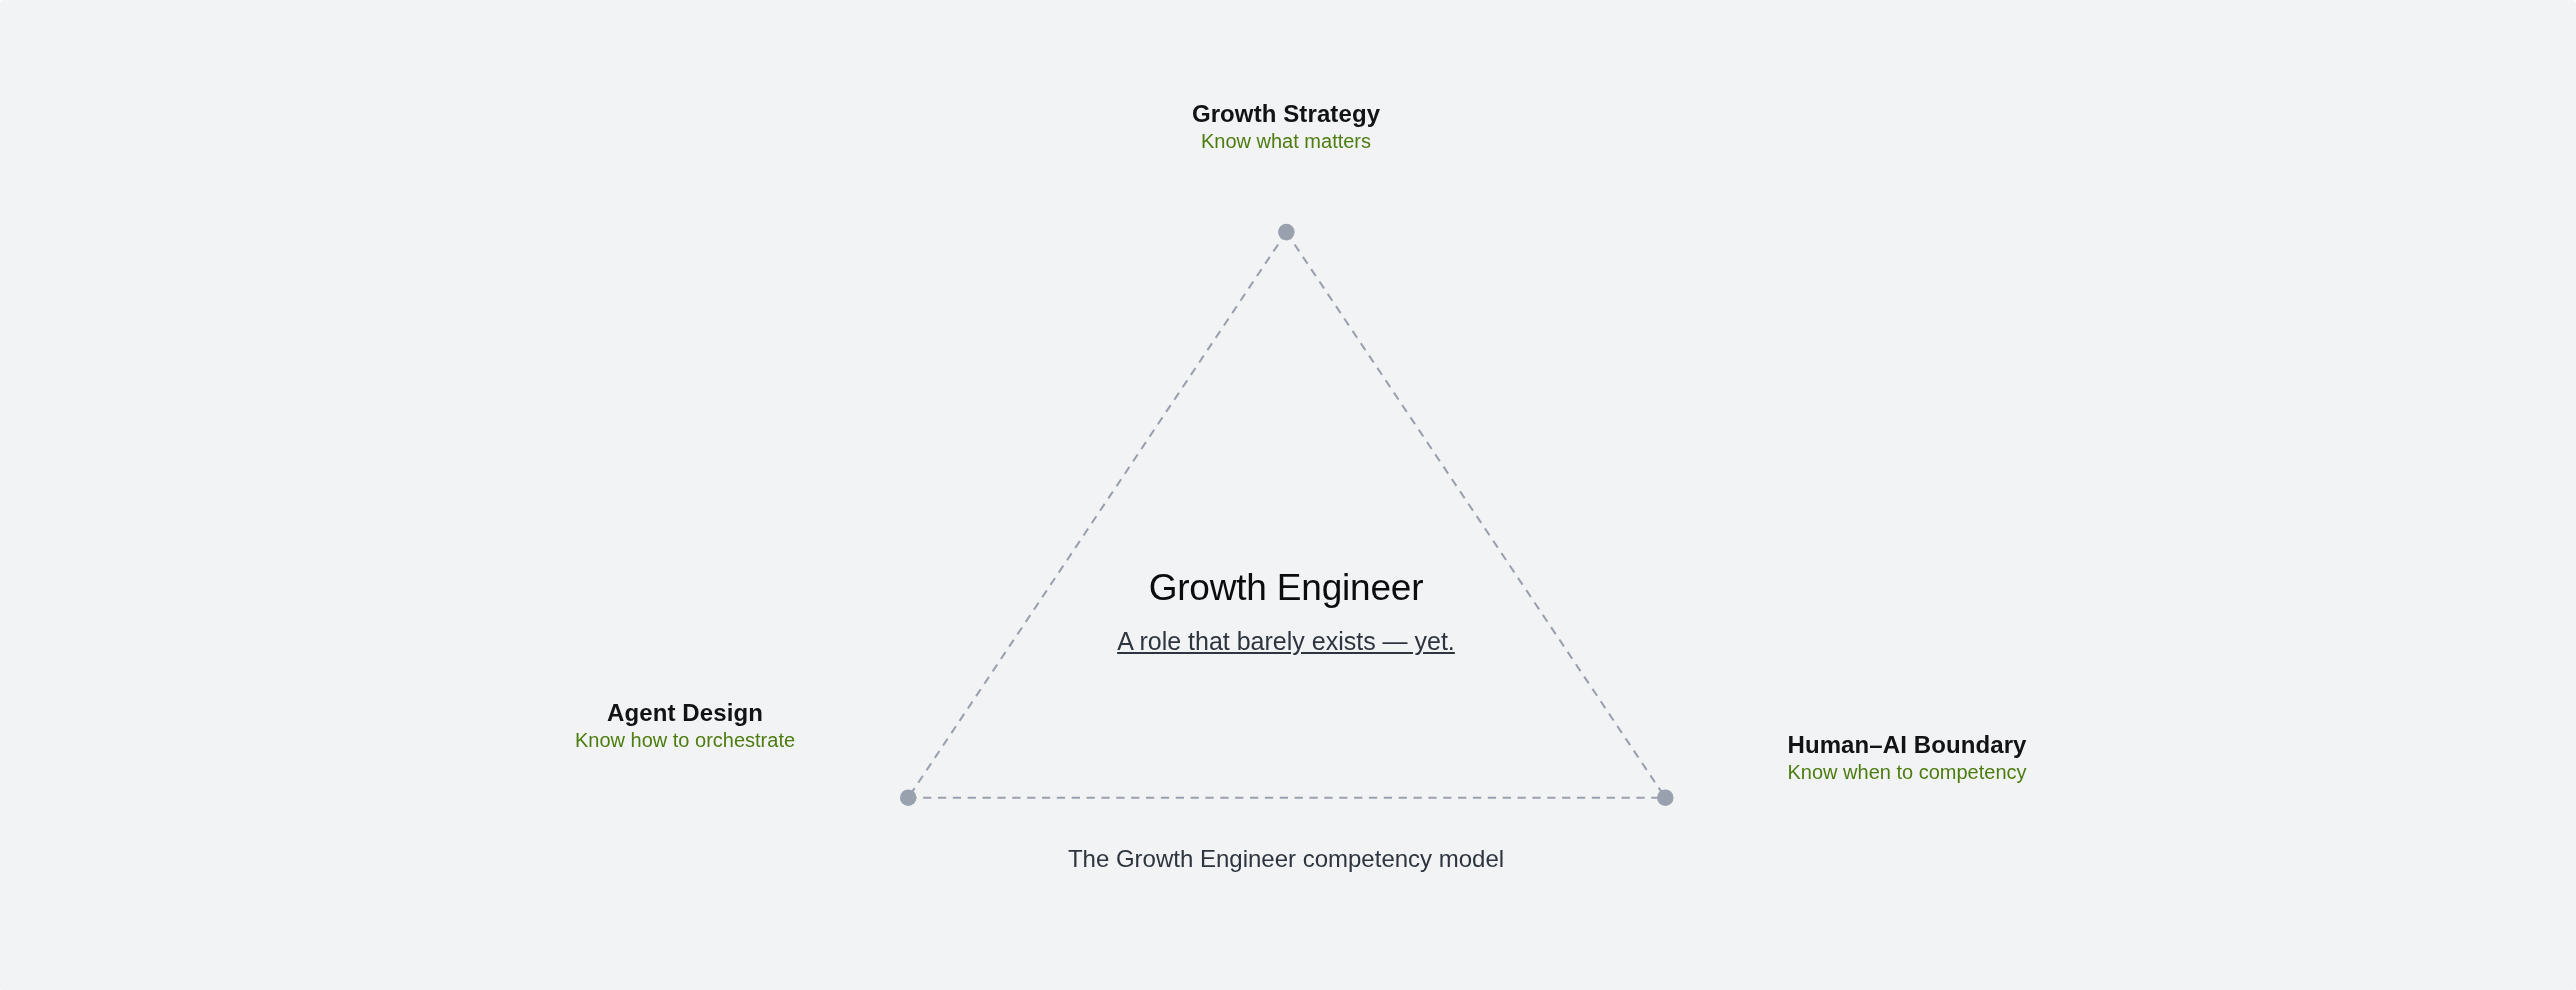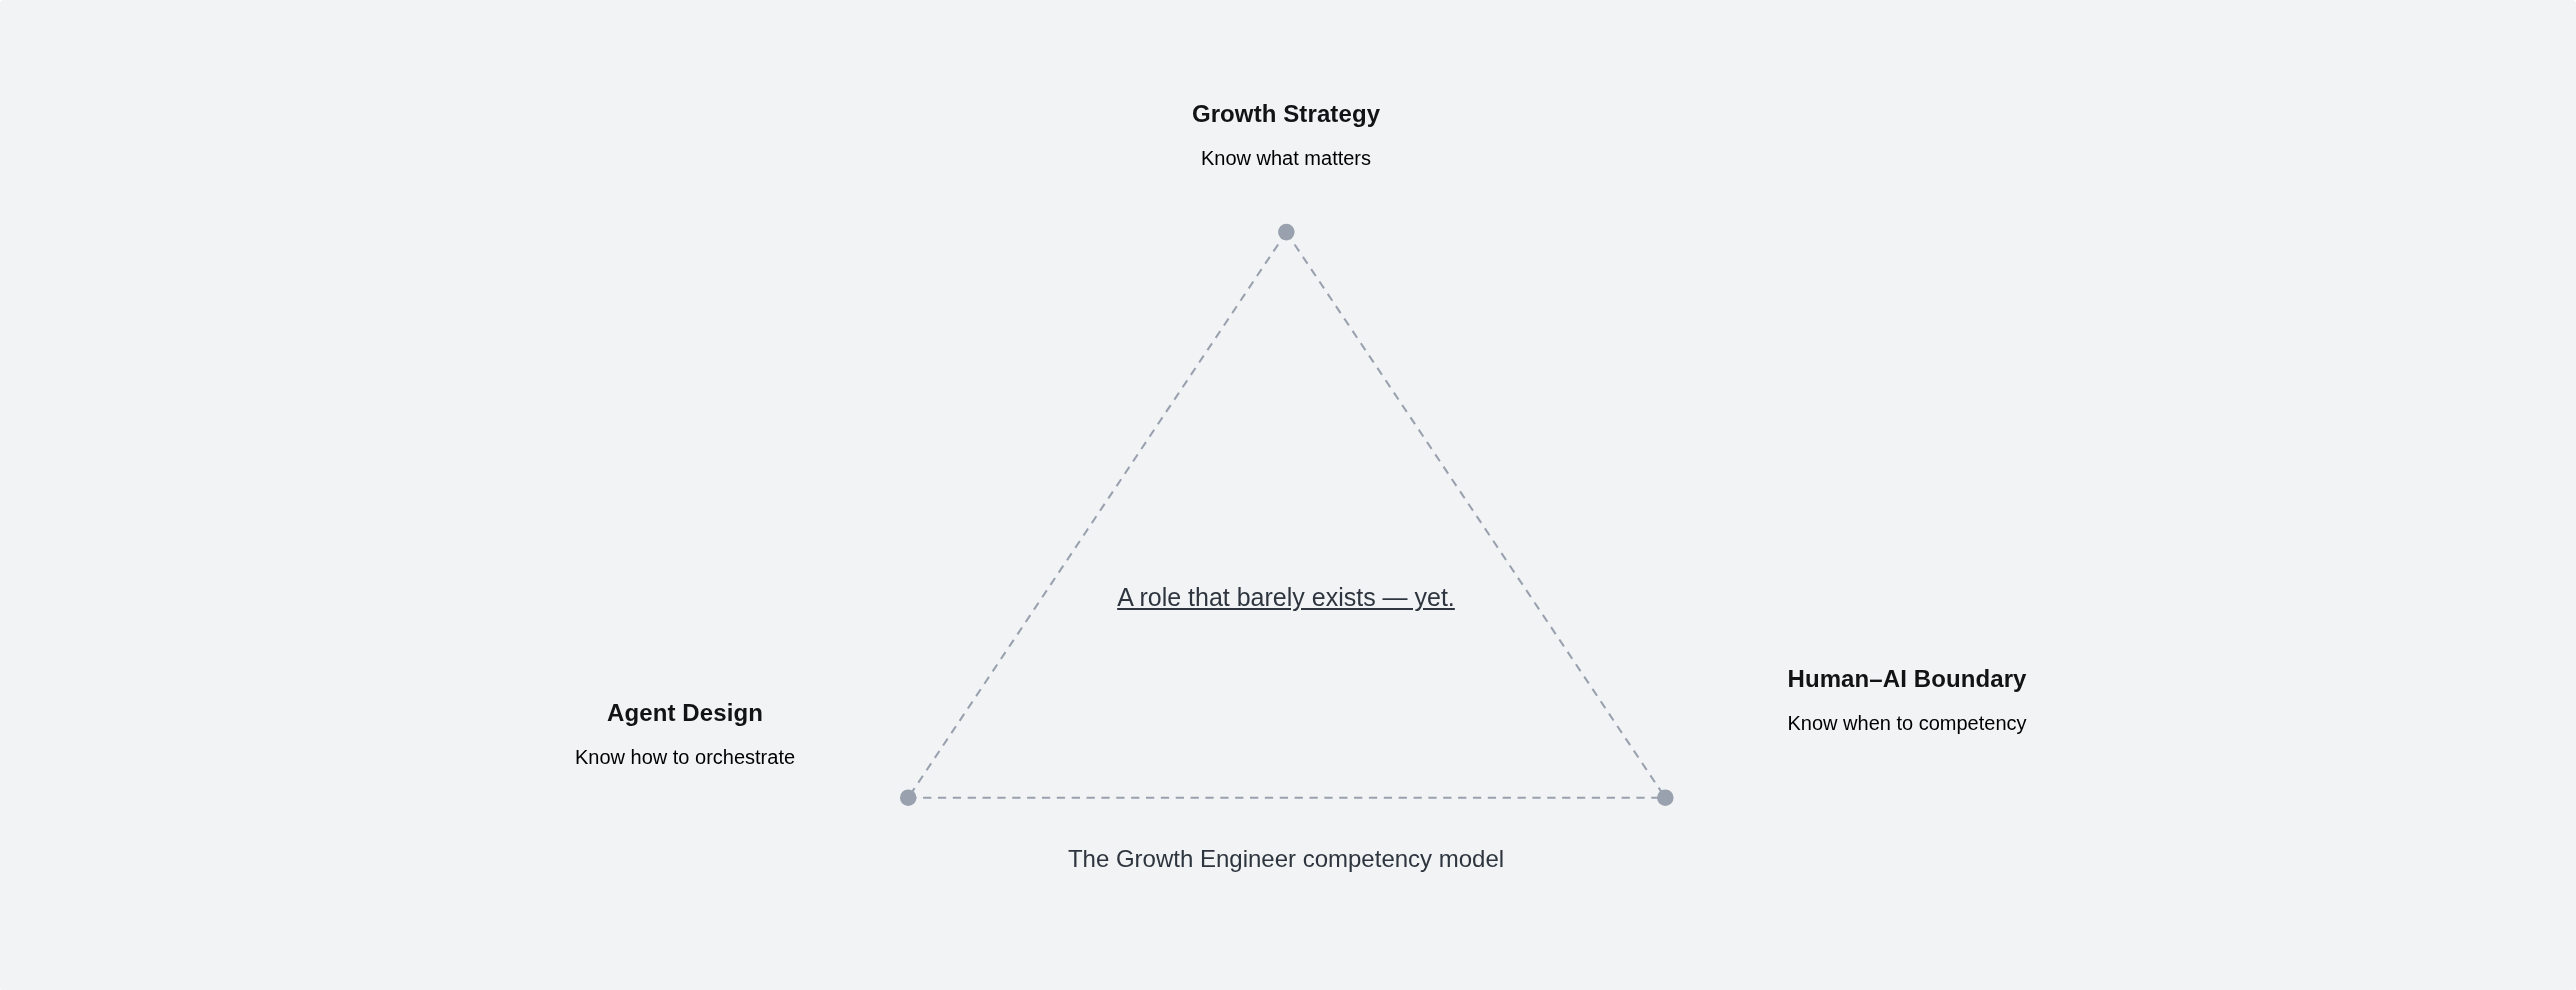--- a/index.html
+++ b/index.html
@@ -41,43 +41,43 @@
   .vertex-title {
     font-size: 24px;
     font-weight: 600;
     color: #111315;
     letter-spacing: 0.1px;
     line-height: 1.25;
   }
   .vertex-sub {
     font-size: 20px;
     font-weight: 400;
-    color: #000000;
+    color: #4d7c0f;
     line-height: 1.25;
-    margin-top: 17px;
+    margin-top: 0;
   }
 
   
   #vertex-top {
     left: 1286px;
     top: 99px;
     transform: translateX(-50%);
   }
 
   
   #vertex-left {
     left: 685px;
     top: 698px;
     transform: translateX(-50%);
   }
 
   
   #vertex-right {
     left: 1907px;
-    top: 664px;
+    top: 730px;
     transform: translateX(-50%);
   }
 
   
   #center-block {
     position: absolute;
     left: 1286px;
     top: 566px;
     transform: translateX(-50%);
     text-align: center;
@@ -139,19 +139,20 @@
     <div class="vertex-title">Agent Design</div>
     <div class="vertex-sub">Know how to orchestrate</div>
   </div>
 
   <div class="vertex-label" id="vertex-right">
     <div class="vertex-title">Human–AI Boundary</div>
     <div class="vertex-sub">Know when to competency</div>
   </div>
 
   <div id="center-block">
+    <div id="center-title">Growth Engineer</div>
     <div id="center-sub">A role that barely exists — yet.</div>
   </div>
 
   <div id="caption">The Growth Engineer competency model</div>
 
 </div>
 
 
 </body></html>

